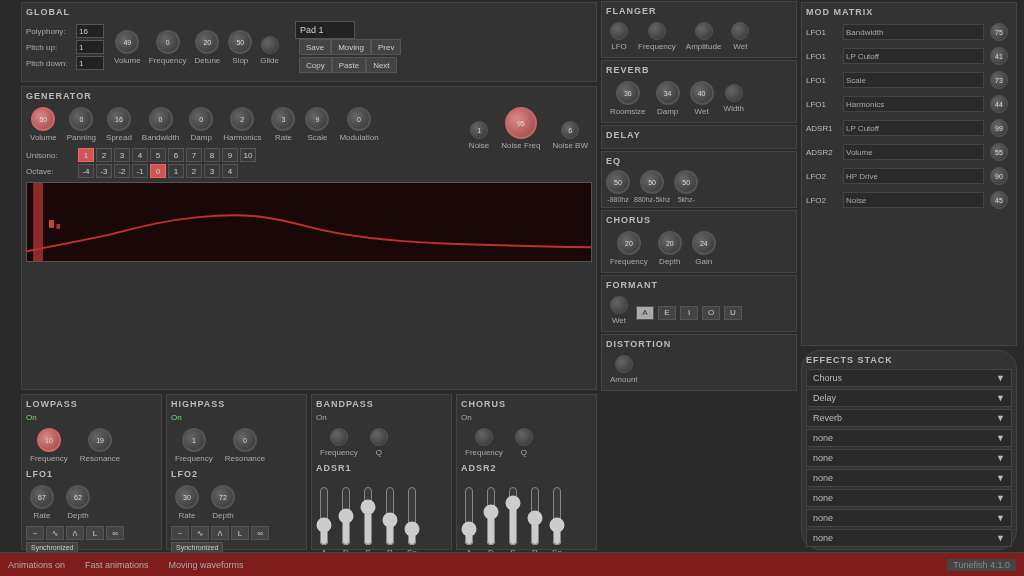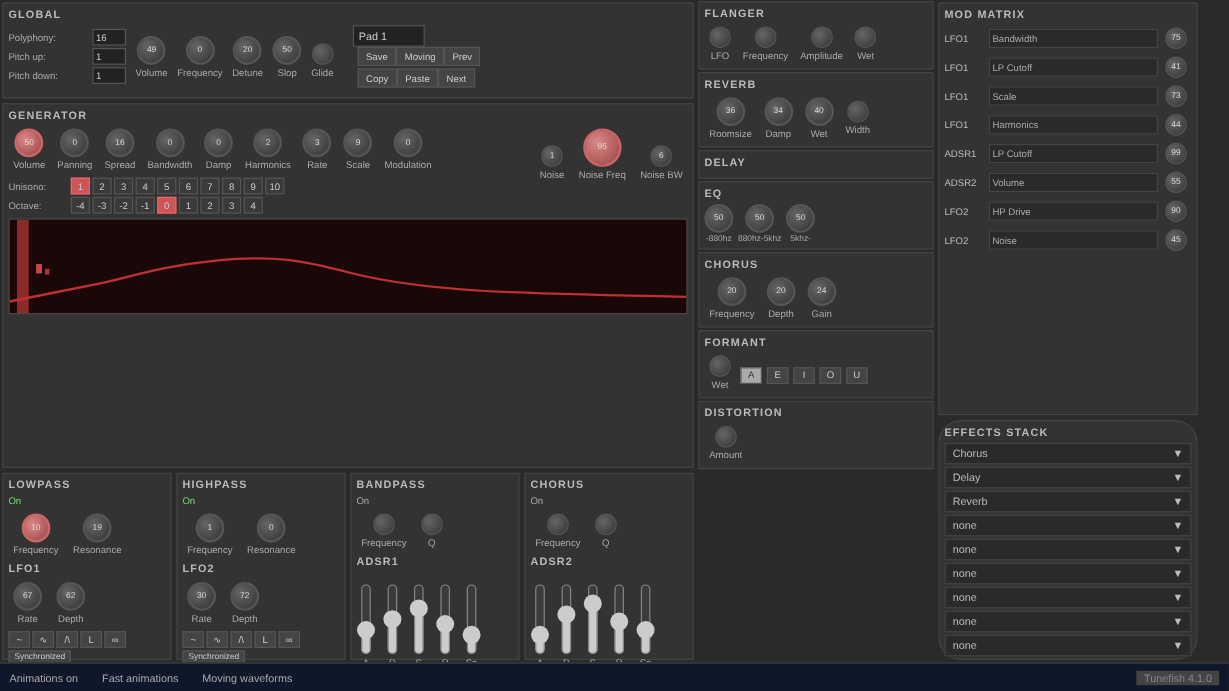--- a/index.html
+++ b/index.html
@@ -18,21 +18,21 @@
       flex-direction: column;
       width: 1024px;
       height: 576px;
     }
     .top-row {
       display: flex;
       flex: 1;
       overflow: hidden;
     }
     .bottom-bar {
-      background: #0f172a;
+      background: #7f1d1d;
       height: 24px;
       display: flex;
       align-items: center;
       padding: 0 8px;
       gap: 20px;
       border-top: 1px solid #444;
     }
     .panel {
       background: #333;
       border: 1px solid #444;
@@ -45,20 +45,21 @@
       font-weight: bold;
       color: #bbb;
       letter-spacing: 1px;
       margin-bottom: 4px;
     }
     
     .left-col {
       display: flex;
       flex-direction: column;
       width: 580px;
+      margin-left: 19px;
     }
     .global-panel {
       height: 80px;
     }
     .generator-panel {
       flex: 1;
     }
     .filters-row {
       display: flex;
       height: 160px;
@@ -143,21 +144,21 @@
     }
     .global-left {
       display: flex;
       flex-direction: column;
       gap: 2px;
       min-width: 80px;
     }
     .global-row {
       display: flex;
       align-items: center;
-      gap: 20px;
+      gap: 0;
     }
     .global-row label {
       font-size: 8px;
       color: #aaa;
       width: 50px;
     }
     .small-input {
       background: #222;
       border: 1px solid #555;
       color: #ccc;

